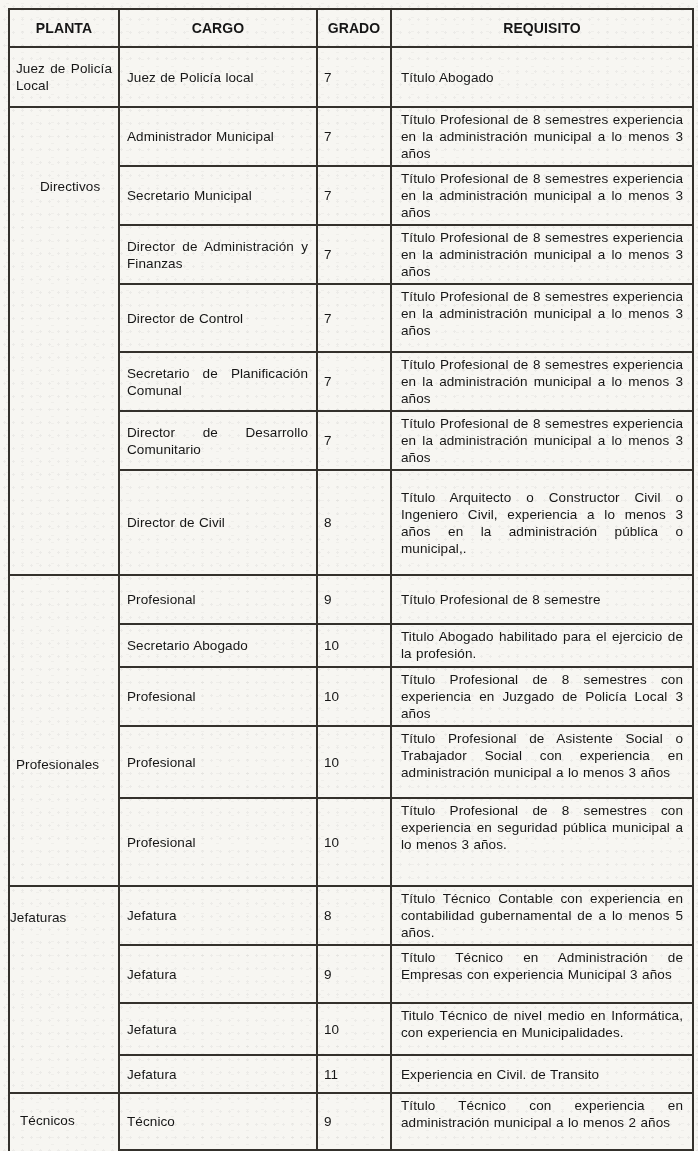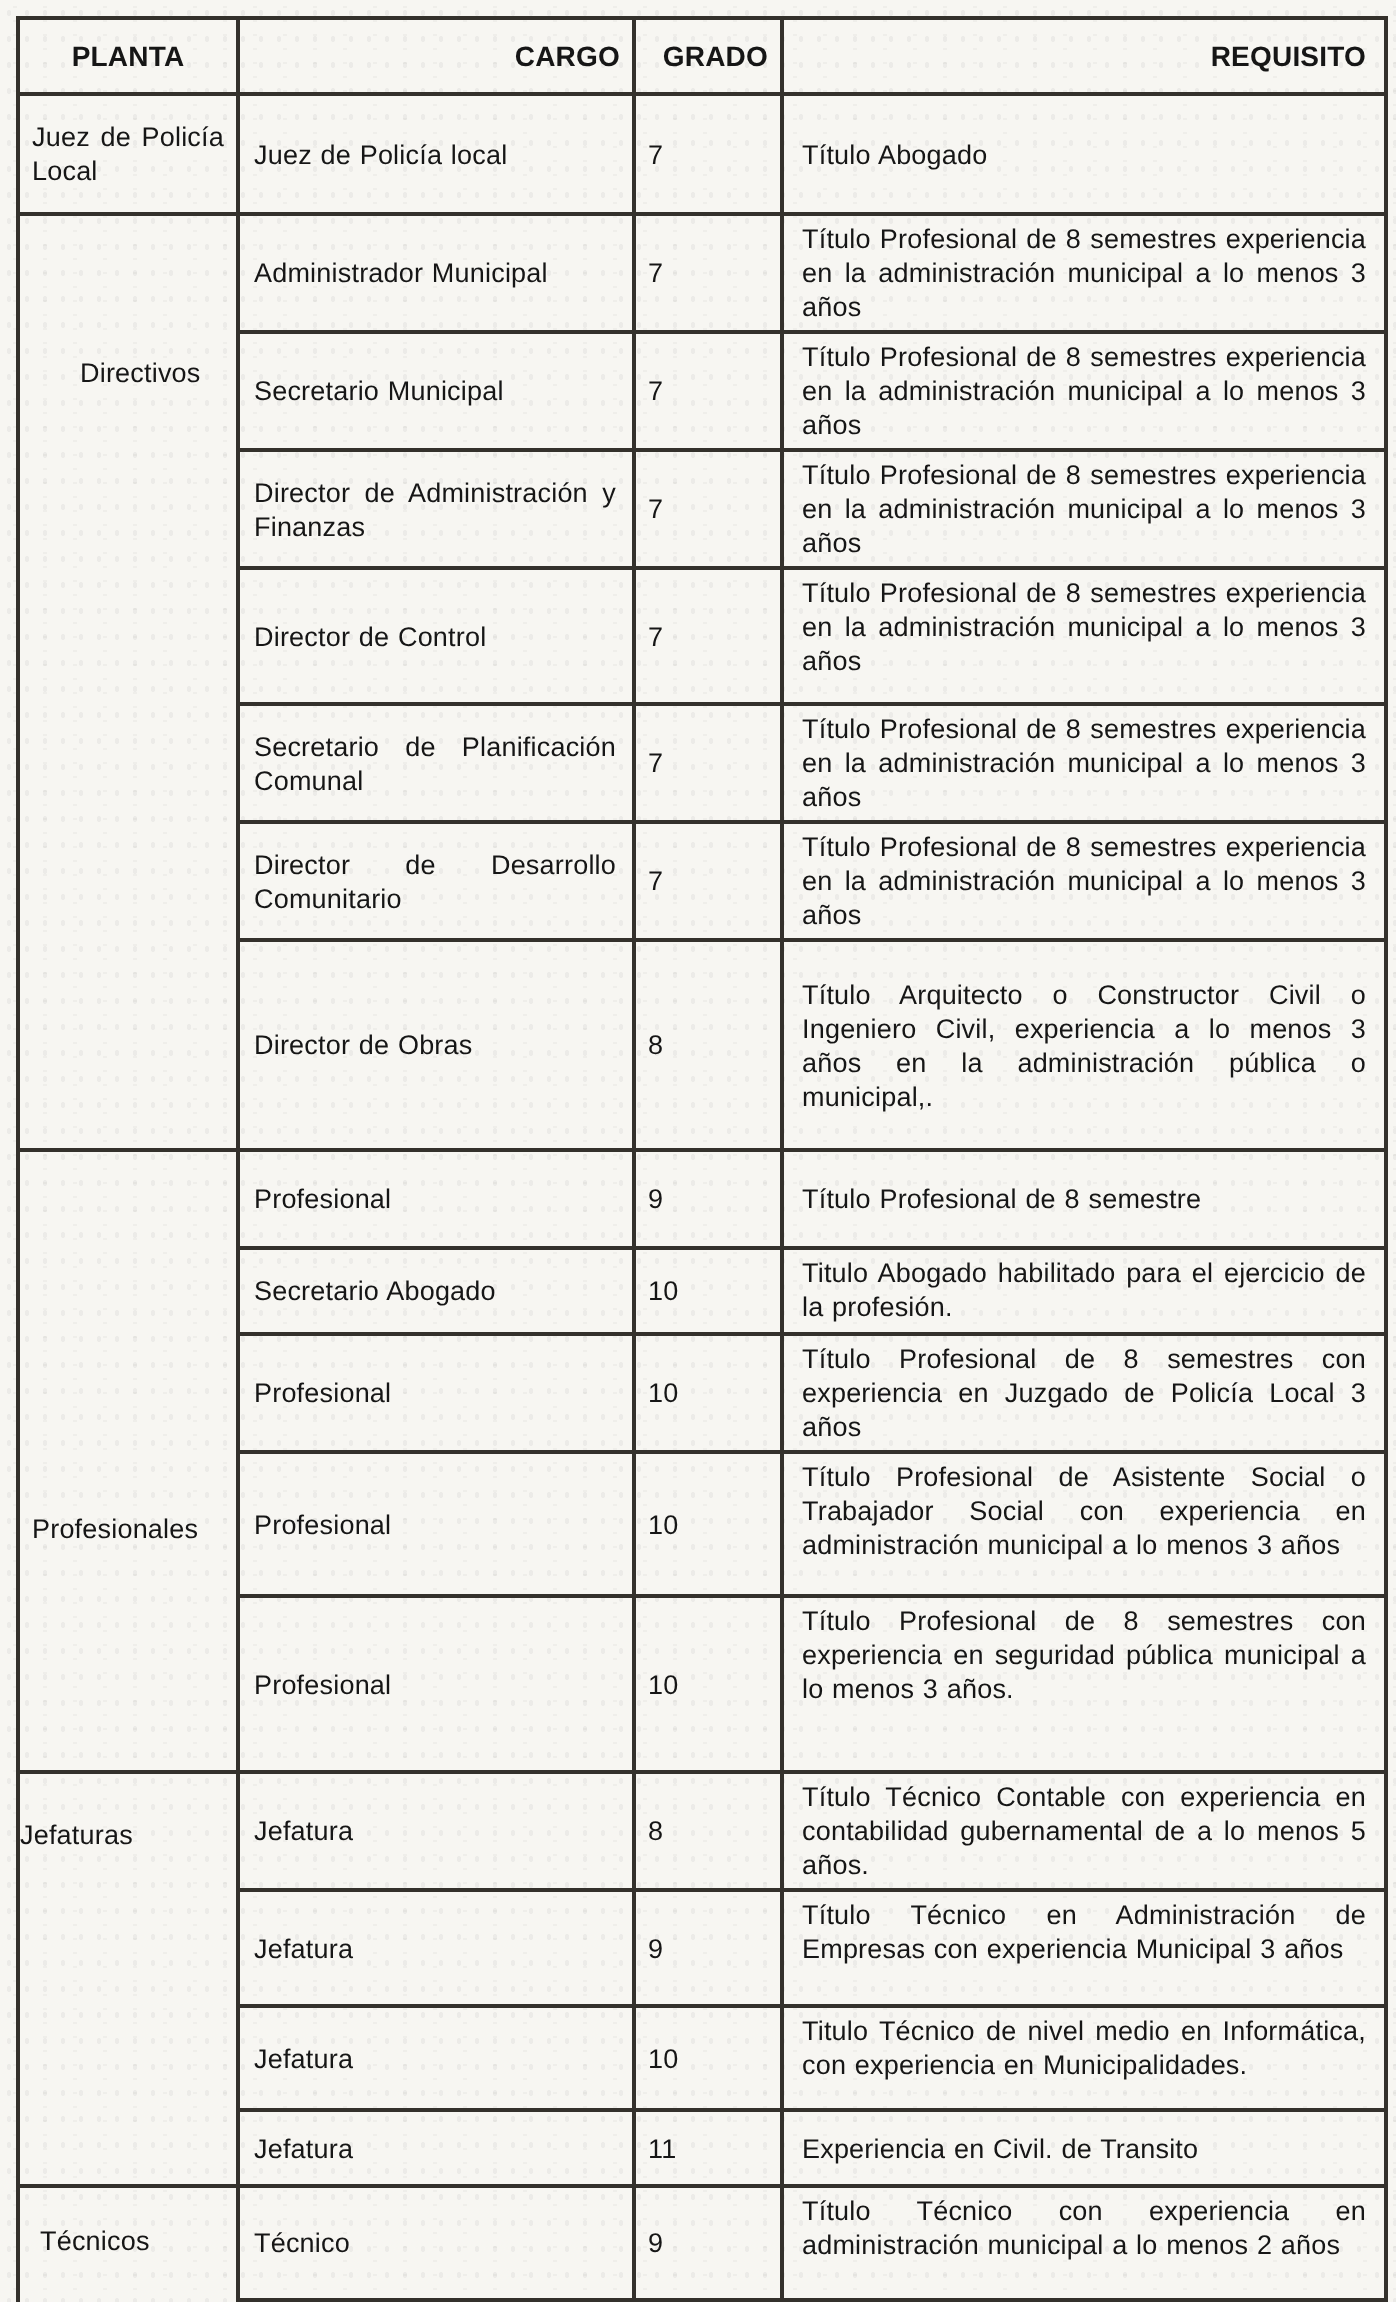--- a/index.html
+++ b/index.html
@@ -27,21 +27,21 @@
     border: 2px solid #34312c;
     font-size: 13.5px;
     line-height: 17px;
     letter-spacing: 0.1px;
     word-spacing: 0.5px;
     overflow: hidden;
   }
   th {
     font-weight: bold;
     font-size: 14px;
-    text-align: right;
+    text-align: center;
     padding: 4px 6px;
     vertical-align: middle;
   }
   th.h-planta { text-align: center; }
   th.h-req, td.req { padding-left: 9px; padding-right: 9px; }
   td.planta {
     text-align: justify;
     padding: 4px 6px;
     vertical-align: middle;
   }
@@ -118,21 +118,21 @@
     <td class="cargo">Secretario de Planificación Comunal</td>
     <td class="grado">7</td>
     <td class="req">Título Profesional de 8 semestres experiencia en la administración municipal a lo menos 3 años</td>
   </tr>
   <tr style="height:52px">
     <td class="cargo">Director de Desarrollo Comunitario</td>
     <td class="grado">7</td>
     <td class="req">Título Profesional de 8 semestres experiencia en la administración municipal a lo menos 3 años</td>
   </tr>
   <tr style="height:105px">
-    <td class="cargo">Director de Obras</td>
+    <td class="cargo">Director de Civil</td>
     <td class="grado">8</td>
     <td class="req vm">Título Arquitecto o Constructor Civil o Ingeniero Civil, experiencia a lo menos 3 años en la administración pública o municipal,.</td>
   </tr>
 
   <tr style="height:49px">
     <td class="planta p-prof" rowspan="5">Profesionales</td>
     <td class="cargo">Profesional</td>
     <td class="grado">9</td>
     <td class="req vm">Título Profesional de 8 semestre</td>
   </tr>

